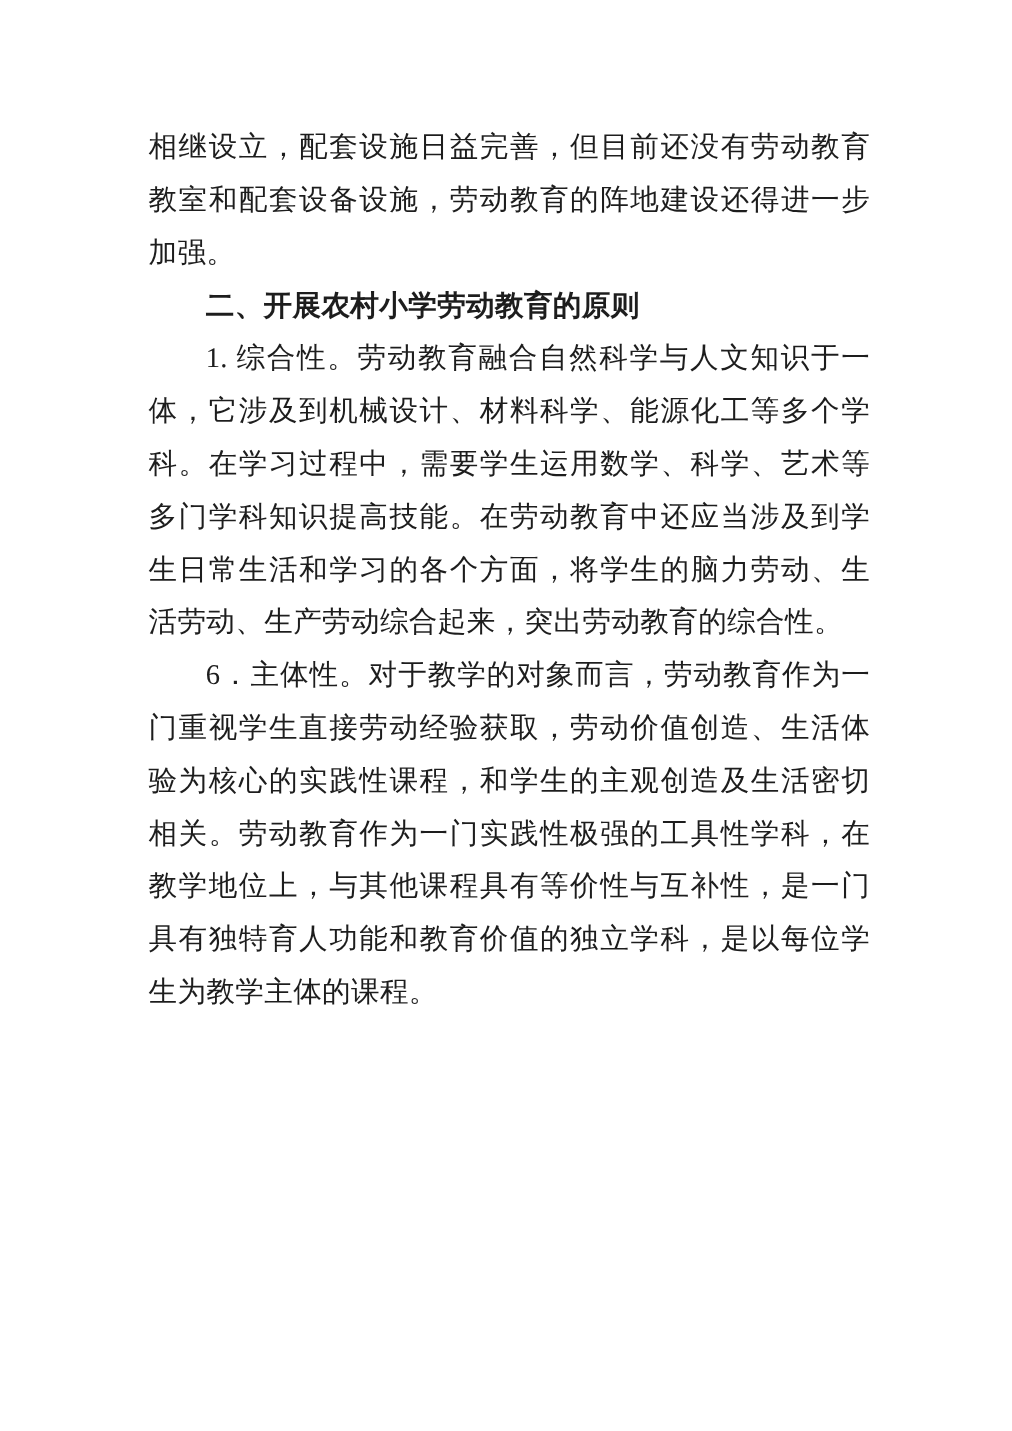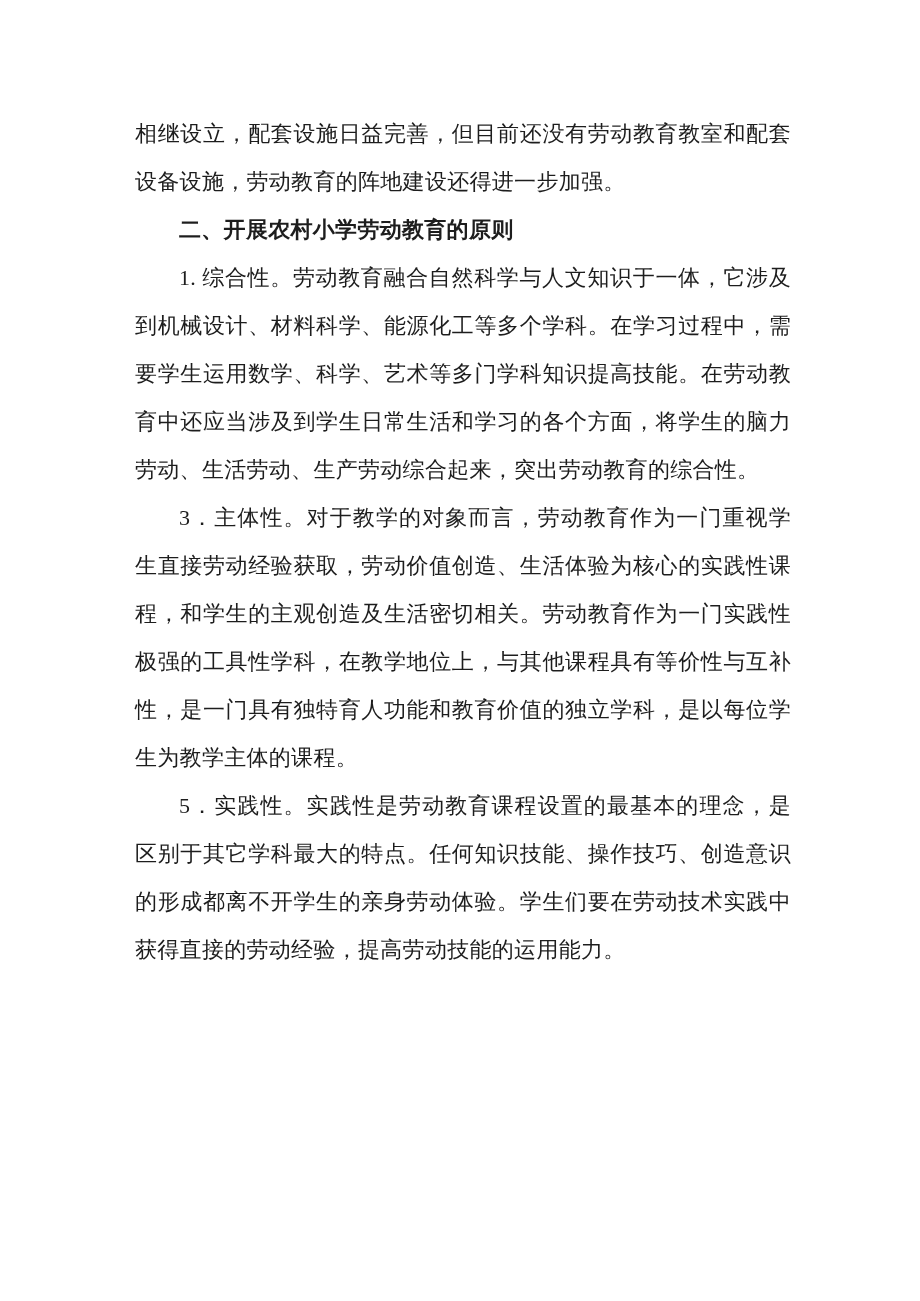--- a/index.html
+++ b/index.html
@@ -14,21 +14,21 @@
     background: #ffffff;
     overflow: hidden;
     font-family: "Liberation Serif", "DejaVu Serif", serif;
   }
   .content {
     position: absolute;
     left: 135px;
     top: 110px;
     width: 656px;
     color: #1d1d1d;
-    font-size: 22px;
+    font-size: 26px;
     line-height: 48px;
     text-align: justify;
     text-justify: inter-character;
     letter-spacing: 0.3px;
   }
   .content p {
     margin: 0;
     padding: 0;
     text-indent: 2em;
     word-break: break-all;
@@ -41,16 +41,15 @@
   }
 </style>
 </head>
 <body>
 
 <div class="page">
   <div class="content">
     <p class="no-indent">相继设立，配套设施日益完善，但目前还没有劳动教育教室和配套设备设施，劳动教育的阵地建设还得进一步加强。</p>
     <p class="heading">二、开展农村小学劳动教育的原则</p>
     <p>1. 综合性。劳动教育融合自然科学与人文知识于一体，它涉及到机械设计、材料科学、能源化工等多个学科。在学习过程中，需要学生运用数学、科学、艺术等多门学科知识提高技能。在劳动教育中还应当涉及到学生日常生活和学习的各个方面，将学生的脑力劳动、生活劳动、生产劳动综合起来，突出劳动教育的综合性。</p>
-    <p>3．主体性。对于教学的对象而言，劳动教育作为一门重视学生直接劳动经验获取，劳动价值创造、生活体验为核心的实践性课程，和学生的主观创造及生活密切相关。劳动教育作为一门实践性极强的工具性学科，在教学地位上，与其他课程具有等价性与互补性，是一门具有独特育人功能和教育价值的独立学科，是以每位学生为教学主体的课程。</p>
-    <p>5．实践性。实践性是劳动教育课程设置的最基本的理念，是区别于其它学科最大的特点。任何知识技能、操作技巧、创造意识的形成都离不开学生的亲身劳动体验。学生们要在劳动技术实践中获得直接的劳动经验，提高劳动技能的运用能力。</p>
+    <p>6．主体性。对于教学的对象而言，劳动教育作为一门重视学生直接劳动经验获取，劳动价值创造、生活体验为核心的实践性课程，和学生的主观创造及生活密切相关。劳动教育作为一门实践性极强的工具性学科，在教学地位上，与其他课程具有等价性与互补性，是一门具有独特育人功能和教育价值的独立学科，是以每位学生为教学主体的课程。</p>
   </div>
 </div>
 
 </body></html>

